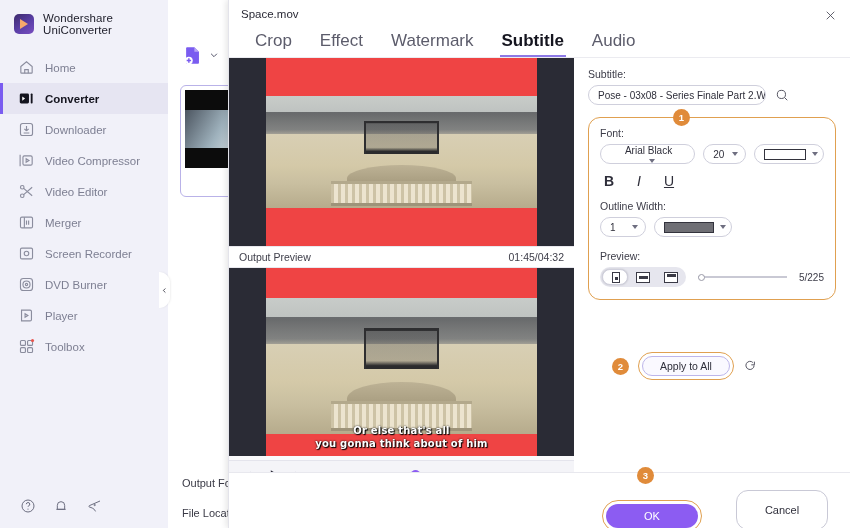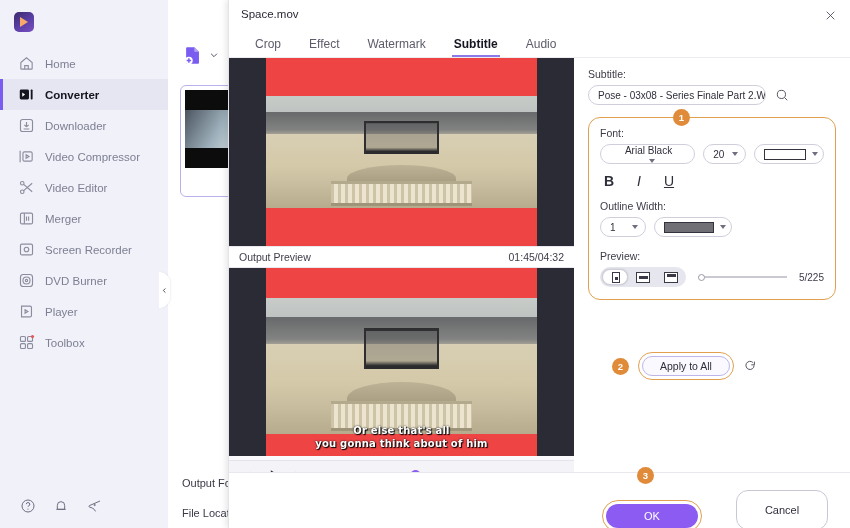--- a/index.html
+++ b/index.html
@@ -103,21 +103,21 @@
   #dlg-title { position:absolute; left: 12px; top: 8px; font-size: 11.5px; color:#2a2a36; }
   #dlg-close {
     position:absolute; right: 11px; top: 6px; width: 18px; height: 18px;
     cursor:pointer; display:flex; align-items:center; justify-content:center;
   }
   #dlg-tabs {
     height: 28px; display: flex; align-items: flex-end; gap: 0; padding-left: 12px;
     border-bottom: 1px solid #ebebf0;
   }
   .tab {
-    font-size: 12px; color: #5c5c6b; padding: 0 14px 6px 14px; cursor:pointer;
+    font-size: 17px; color: #5c5c6b; padding: 0 14px 6px 14px; cursor:pointer;
     position: relative;
   }
   .tab.active { color: #15151f; font-weight: bold; }
   .tab.active::after {
     content:""; position:absolute; left: 12px; right: 12px; bottom: 0;
     height: 2px; background: #8d79e6;
   }
 
   
   #preview-col {
@@ -297,20 +297,21 @@
   }
 </style>
 </head>
 <body>
 
 <div id="app">
 
   <div id="sidebar">
     <div class="brand">
       <div class="brand-logo"></div>
+      <div class="brand-name">Wondershare UniConverter</div>
     </div>
 
     <div class="nav">
       <div class="nav-item">
         <svg class="ico" viewBox="0 0 24 24" fill="none" stroke="#8b8d9e" stroke-width="1.6">
             <path d="M4 10.5L12 4l8 6.5V19a1 1 0 0 1-1 1H5a1 1 0 0 1-1-1z"></path>
             <path d="M9.5 20v-5h5v5"></path>
           </svg>
         <span>Home</span>
       </div>

